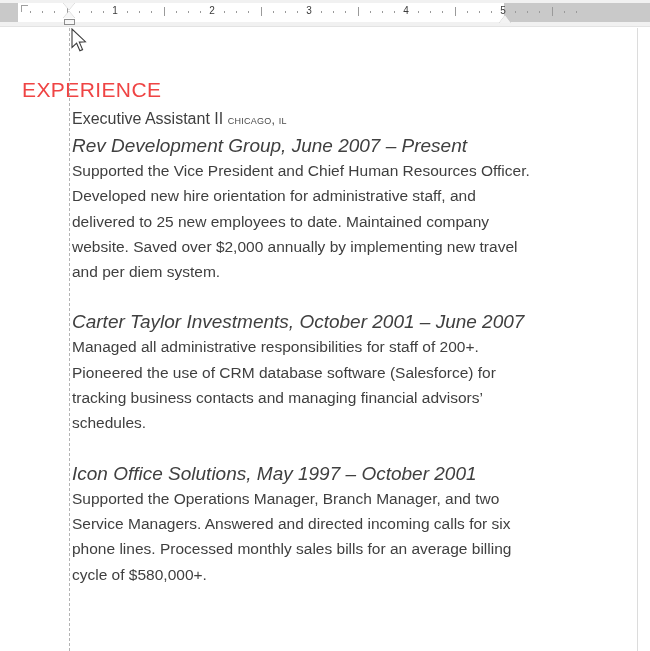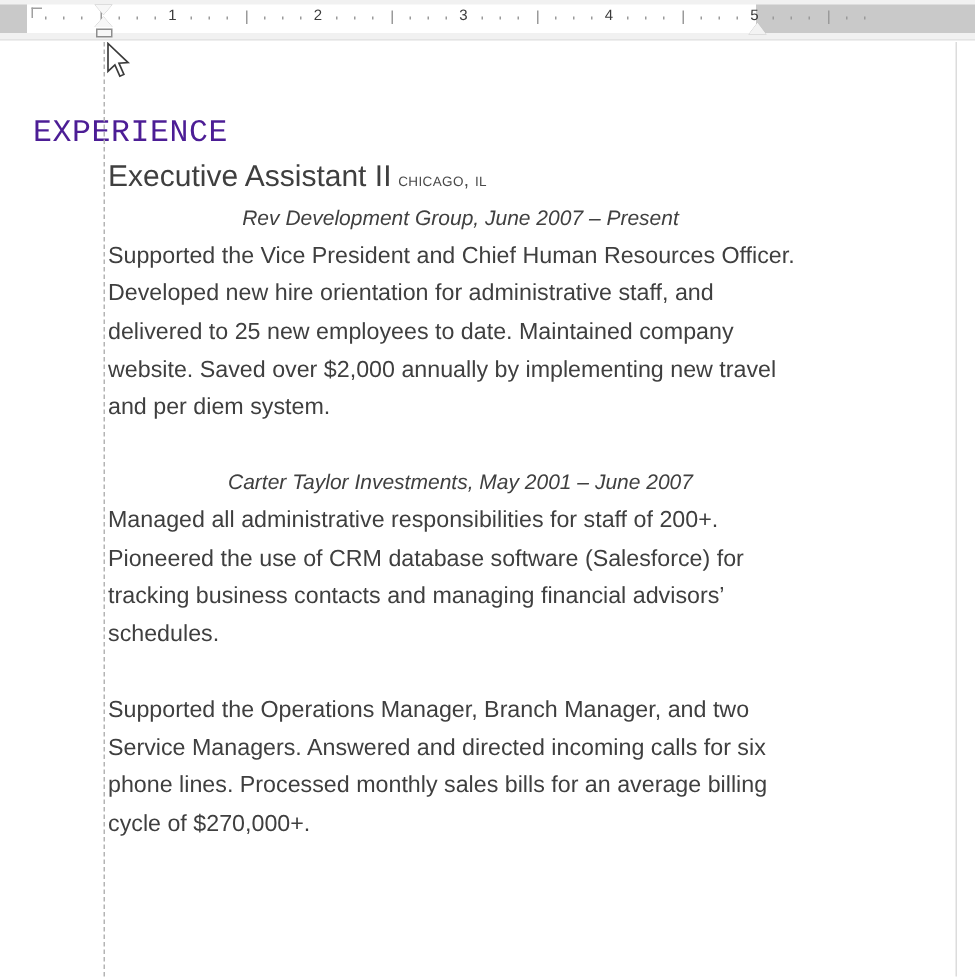--- a/index.html
+++ b/index.html
@@ -108,52 +108,51 @@
   #mouse-cursor {
     position:absolute; left:70px; top:28px;
     width:18px; height:26px;
     pointer-events:none;
   }
 
   
   #section-heading {
     position:absolute; left:22px; top:50px;
     font-size:21px;
-    color:#4c1d95;
+    color:#ef4444;
     letter-spacing:0.4px;
-    font-family:Liberation Mono, monospace;
+    font-family:Liberation Sans, sans-serif;
     white-space:nowrap;
   }
 
   #content-column {
     position:absolute; left:72px; top:78px;
     width:470px;
   }
 
   .job-entry { margin-bottom:25px; }
 
   .job-title-line {
     font-size:16px;
     color:#3f3f3f;
     line-height:25px;
     white-space:nowrap;
   }
-  .job-title { font-size:20px; }
+  .job-title { font-size:16px; }
   .job-location {
     font-size:12.5px;
     letter-spacing:0.25px;
     color:#4a4a4a;
   }
   .job-company-line {
-    font-size:14px;
+    font-size:19px;
     font-style:italic;
     color:#404040;
     line-height:25px;
     white-space:nowrap;
-    text-align:center;
   }
   .job-description {
     font-size:15.5px;
     color:#3f3f3f;
     line-height:25.3px;
   }
 </style>
 </head>
 <body>
 
@@ -222,25 +221,26 @@
 
   <div id="section-heading">EXPERIENCE</div>
 
   <div id="content-column">
       <div class="job-entry">
         <div class="job-title-line"><span class="job-title">Executive Assistant II</span> <span class="job-location" style="font-variant: small-caps; text-align: center;">chicago, il</span></div>
         <div class="job-company-line">Rev Development Group, June 2007 – Present</div>
         <div class="job-description">Supported the Vice President and Chief Human Resources Officer. Developed new hire orientation for administrative staff, and delivered to 25 new employees to date. Maintained company website. Saved over $2,000 annually by implementing new travel and per diem system.</div>
       </div>
       <div class="job-entry">
-        <div class="job-company-line">Carter Taylor Investments, May 2001 – June 2007</div>
+        <div class="job-company-line">Carter Taylor Investments, October 2001 – June 2007</div>
         <div class="job-description">Managed all administrative responsibilities for staff of 200+. Pioneered the use of CRM database software (Salesforce) for tracking business contacts and managing financial advisors’ schedules.</div>
       </div>
       <div class="job-entry">
-        <div class="job-description">Supported the Operations Manager, Branch Manager, and two Service Managers. Answered and directed incoming calls for six phone lines. Processed monthly sales bills for an average billing cycle of $270,000+.</div>
+        <div class="job-company-line">Icon Office Solutions, May 1997 – October 2001</div>
+        <div class="job-description">Supported the Operations Manager, Branch Manager, and two Service Managers. Answered and directed incoming calls for six phone lines. Processed monthly sales bills for an average billing cycle of $580,000+.</div>
       </div>
     </div>
 </div>
 
 <div id="indent-drag-guide"></div>
 
 <svg id="mouse-cursor" viewBox="0 0 18 26">
   <path d="M2,1 L2,19.5 L6.6,15.2 L9.9,22.8 L12.6,21.6 L9.3,14.1 L15.4,13.7 Z" fill="#ffffff" stroke="#3a3a3a" stroke-width="1.1"></path>
 </svg>
 

